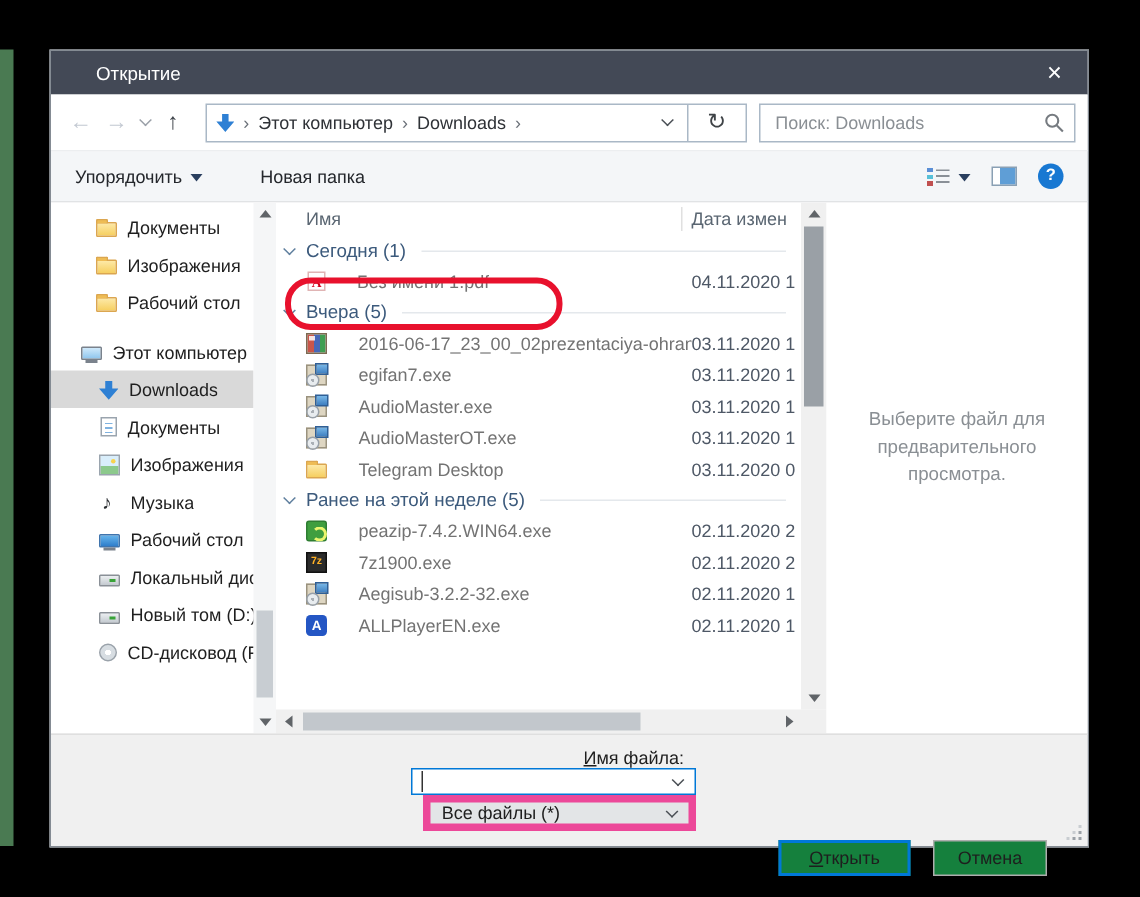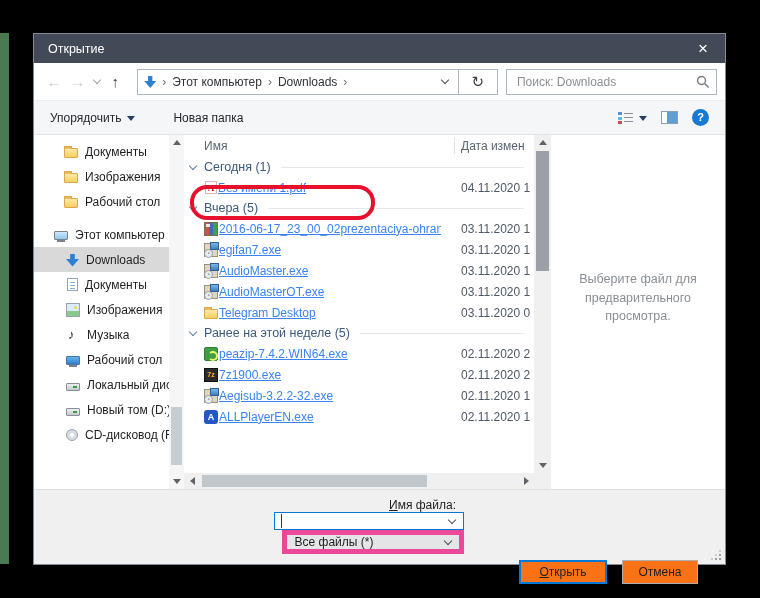--- a/index.html
+++ b/index.html
@@ -4,21 +4,21 @@
 <style>
   html,body{margin:0;padding:0;background:#000;}
   *{box-sizing:border-box;font-family:"Liberation Sans",sans-serif;}
   .stage{position:relative;width:760px;height:598px;background:#000;overflow:hidden;}
   .green-strip{position:absolute;left:0;top:33px;width:9px;height:531px;background:#4a7a52;}
 
   .dialog{position:absolute;left:33px;top:33px;width:693px;height:532px;background:#f0f0f0;border:1px solid #848b93;display:flex;flex-direction:column;}
 
   
   .titlebar{height:29px;background:#434956;display:flex;align-items:center;flex:none;}
-  .title{color:#fff;font-size:12.5px;padding-left:14px;flex:1;}
+  .title{color:#fff;font-size:12.5px;padding-left:30px;flex:1;}
   .close-btn{color:#fff;font-size:17px;line-height:29px;padding:0 17px;cursor:default;}
 
   
   .navbar{height:38px;background:#fff;display:flex;align-items:center;padding:0 8px;flex:none;border-bottom:1px solid #eceef0;}
   .navbtn{width:24px;text-align:center;font-size:15px;color:#c3c9d2;}
   .navbtn.enabled{color:#3f444b;}
   .nav-chev{width:14px;display:flex;justify-content:center;}
   .chev{width:6px;height:6px;border-right:1.4px solid #9aa0a8;border-bottom:1.4px solid #9aa0a8;transform:rotate(45deg);margin-top:-3px;}
   .chev.dark{border-color:#4a4f55;}
   .addressbar{margin-left:10px;width:364px;height:26px;border:1px solid #aab8c6;background:#fff;display:flex;align-items:center;padding-left:6px;}
@@ -72,21 +72,21 @@
   .flhead{height:22px;display:flex;align-items:center;padding-left:20px;font-size:12px;color:#5a6672;position:relative;}
   .col-div{position:absolute;left:270px;top:3px;bottom:3px;width:1px;background:#e0e0e0;}
   .col-date{position:absolute;left:277px;}
   .flbody{position:absolute;top:22px;left:0;right:17px;bottom:16px;overflow:hidden;}
   .group{display:flex;align-items:center;height:20px;padding-left:6px;}
   .group.first{margin-top:0;}
   .gchev{width:6px;height:6px;border-right:1.4px solid #5f7f9e;border-bottom:1.4px solid #5f7f9e;transform:rotate(45deg);margin:-2px 8px 0 0;}
   .glabel{color:#3c5a7c;font-size:12.5px;white-space:nowrap;}
   .gline{flex:1;height:1px;background:#e4e8ec;margin:0 10px 0 10px;}
   .frow{display:flex;align-items:center;height:21px;padding-left:20px;position:relative;font-size:12px;}
-  .fname{margin-left:1px;color:#3b82f6;white-space:nowrap;overflow:hidden;max-width:222px;text-decoration:underline;}
+  .fname{margin-left:21px;color:#737373;white-space:nowrap;overflow:hidden;max-width:222px;}
   .fdate{position:absolute;left:277px;color:#4e5866;white-space:nowrap;}
   .red-annotation{position:absolute;left:6px;top:50px;width:185px;height:35px;border:4px solid #e8112d;border-radius:17px;pointer-events:none;}
   .vscroll{position:absolute;top:0;right:0;bottom:16px;width:17px;background:#f0f0f0;}
   .vthumb{position:absolute;left:2px;right:2px;top:16px;height:120px;background:#9aa0a6;}
   .vbtn-bottom{position:absolute;bottom:0;left:0;right:0;height:15px;display:flex;align-items:center;justify-content:center;}
   .hscroll{position:absolute;left:0;right:17px;bottom:0;height:16px;background:#f0f0f0;}
   .hbtn{position:absolute;top:0;bottom:0;width:16px;display:flex;align-items:center;justify-content:center;}
   .hbtn.left{left:0;} .hbtn.right{right:0;}
   .hthumb{position:absolute;left:18px;top:2px;height:12px;width:225px;background:#c2c7cc;}
   .scorner{position:absolute;right:0;bottom:0;width:17px;height:16px;background:#f0f0f0;}
@@ -100,21 +100,21 @@
   .frow1{display:flex;align-items:center;margin-top:8px;padding-right:22px;flex-direction:column;}
   .fn-label{width:191px;text-align:right;padding-right:8px;font-size:12px;color:#1e1e1e;flex:none;}
   .ulfirst{display:inline-block;}
   .ulfirst::first-letter{text-decoration:underline;}
   .fn-input{flex:1;height:24px;border:1px solid #0078d7;background:#fff;display:flex;align-items:center;position:relative;padding-left:6px;}
   .caret{width:1px;height:14px;background:#333;}
   .fn-input input{border:none;outline:none;flex:1;background:transparent;font-size:12px;min-width:0;}
   .fn-chev{width:22px;display:flex;justify-content:center;align-items:center;flex:none;}
   .filetype{width:182px;height:24px;margin-left:8px;border:5px solid #ec4899;background:#e3e5e7;display:flex;align-items:center;padding:0 8px;font-size:12px;color:#1e1e1e;flex:none;justify-content:space-between;}
   .frow2{display:flex;justify-content:flex-end;margin-top:6px;padding-right:27px;gap:15px;}
-  .btn{height:24px;font-size:12px;color:#1e1e1e;background:#f97316;display:flex;align-items:center;justify-content:center;}
+  .btn{height:24px;font-size:12px;color:#1e1e1e;background:#15803d;display:flex;align-items:center;justify-content:center;}
   .btn-open{width:88px;border:2px solid #0078d7;}
   .btn-cancel{width:76px;border:1px solid #adadad;}
   .grip{position:absolute;right:4px;bottom:4px;width:9px;height:9px;}
   .grip::before{content:"";position:absolute;right:0;bottom:0;width:2px;height:2px;background:#9aa0a6;
     box-shadow:-4px 0 0 #9aa0a6,0 -4px 0 #9aa0a6,-4px -4px 0 #c9cdd1,-8px 0 0 #c9cdd1,0 -8px 0 #c9cdd1;}
 
   
   .ic{width:14px;height:14px;position:relative;flex:none;display:inline-block;}
   .ic-folder{height:10px;margin-top:3px;background:linear-gradient(#fde9a7,#f6cf60);border:1px solid #dba650;border-radius:1px;}
   .ic-folder::before{content:"";position:absolute;top:-3px;left:-1px;width:6px;height:2px;background:#eebc55;border:1px solid #dba650;border-bottom:none;border-radius:1px 1px 0 0;}

